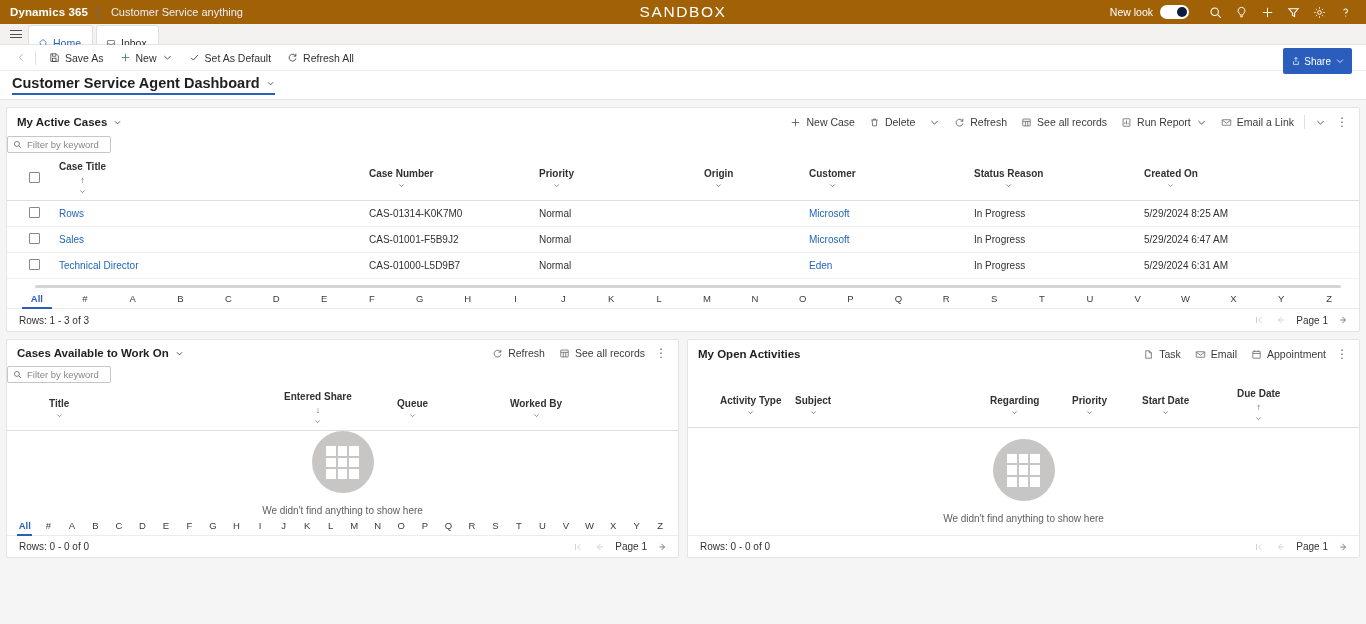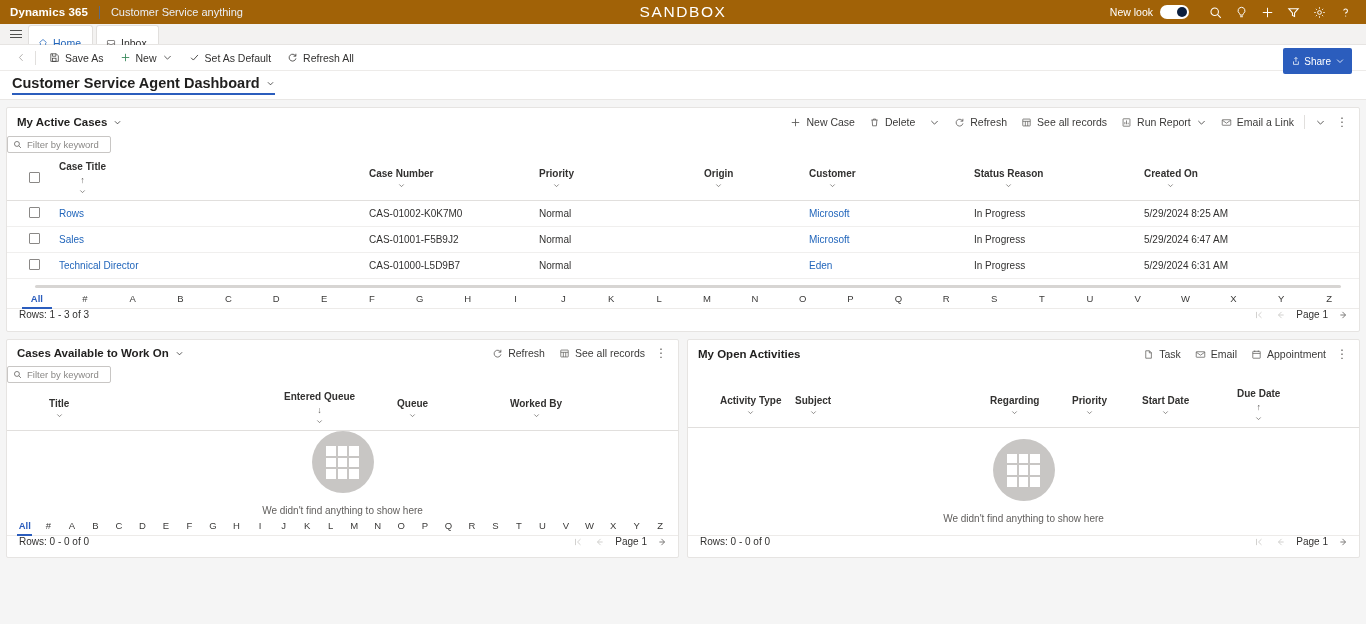--- a/index.html
+++ b/index.html
@@ -150,21 +150,21 @@
     flex: 1; text-align: center; font-size: 9.5px; color: #3b3a39;
     padding-bottom: 4px; position: relative;
   }
   .alpha-item.active { color: #2b5dbd; font-weight: bold; }
   .alpha-item.active::after {
     content: ""; position: absolute; left: 18%; right: 18%; bottom: -1px;
     height: 2px; background: #2b5dbd;
   }
   
   .gridfoot {
-    height: 22px; display: flex; align-items: flex-start; padding: 0 10px 0 12px;
+    height: 22px; display: flex; align-items: center; padding: 0 10px 0 12px;
     font-size: 10px; color: #323130;
   }
   .pager { margin-left: auto; display: flex; align-items: center; gap: 11px; color: #605e5c; }
   .pager .pg-label { font-size: 10px; color: #323130; }
   .pager svg { width: 10px; height: 10px; }
   .pager .dim { color: #c8c6c4; }
   
   .bottom-row { display: flex; gap: 8px; margin-top: 7px; }
   .bottom-panel { flex: 1; height: 219px; display: flex; flex-direction: column; }
   .empty-state {
@@ -449,21 +449,21 @@
                 <svg class="cd" viewBox="0 0 16 16" fill="none" stroke="currentColor" stroke-width="1.6">
                   <path d="M3 5.6L8 10.6l5-5"></path>
                 </svg>
               </span></th>
         </tr>
       </thead>
       <tbody>
         <tr>
           <td class="cellcheck"><span class="cbx"></span></td>
           <td><span class="link">Rows</span></td>
-          <td>CAS-01002-K0K7M0</td>
+          <td>CAS-01314-K0K7M0</td>
           <td>Normal</td>
           <td></td>
           <td><span class="link">Microsoft</span></td>
           <td>In Progress</td>
           <td>5/29/2024 8:25 AM</td>
         </tr>
         <tr>
           <td class="cellcheck"><span class="cbx"></span></td>
           <td><span class="link">Sales</span></td>
           <td>CAS-01001-F5B9J2</td>
@@ -589,21 +589,21 @@
         <thead>
           <tr>
             <th></th>
             <th><span class="hd">
                   <span>Title</span>
                   <svg class="cd" viewBox="0 0 16 16" fill="none" stroke="currentColor" stroke-width="1.6">
                     <path d="M3 5.6L8 10.6l5-5"></path>
                   </svg>
                 </span></th>
             <th><span class="hd">
-                  <span>Entered Queue</span>
+                  <span>Entered Share</span>
                   <span class="sortarrow">↓</span>
                   <svg class="cd" viewBox="0 0 16 16" fill="none" stroke="currentColor" stroke-width="1.6">
                     <path d="M3 5.6L8 10.6l5-5"></path>
                   </svg>
                 </span></th>
             <th><span class="hd">
                   <span>Queue</span>
                   <svg class="cd" viewBox="0 0 16 16" fill="none" stroke="currentColor" stroke-width="1.6">
                     <path d="M3 5.6L8 10.6l5-5"></path>
                   </svg>

